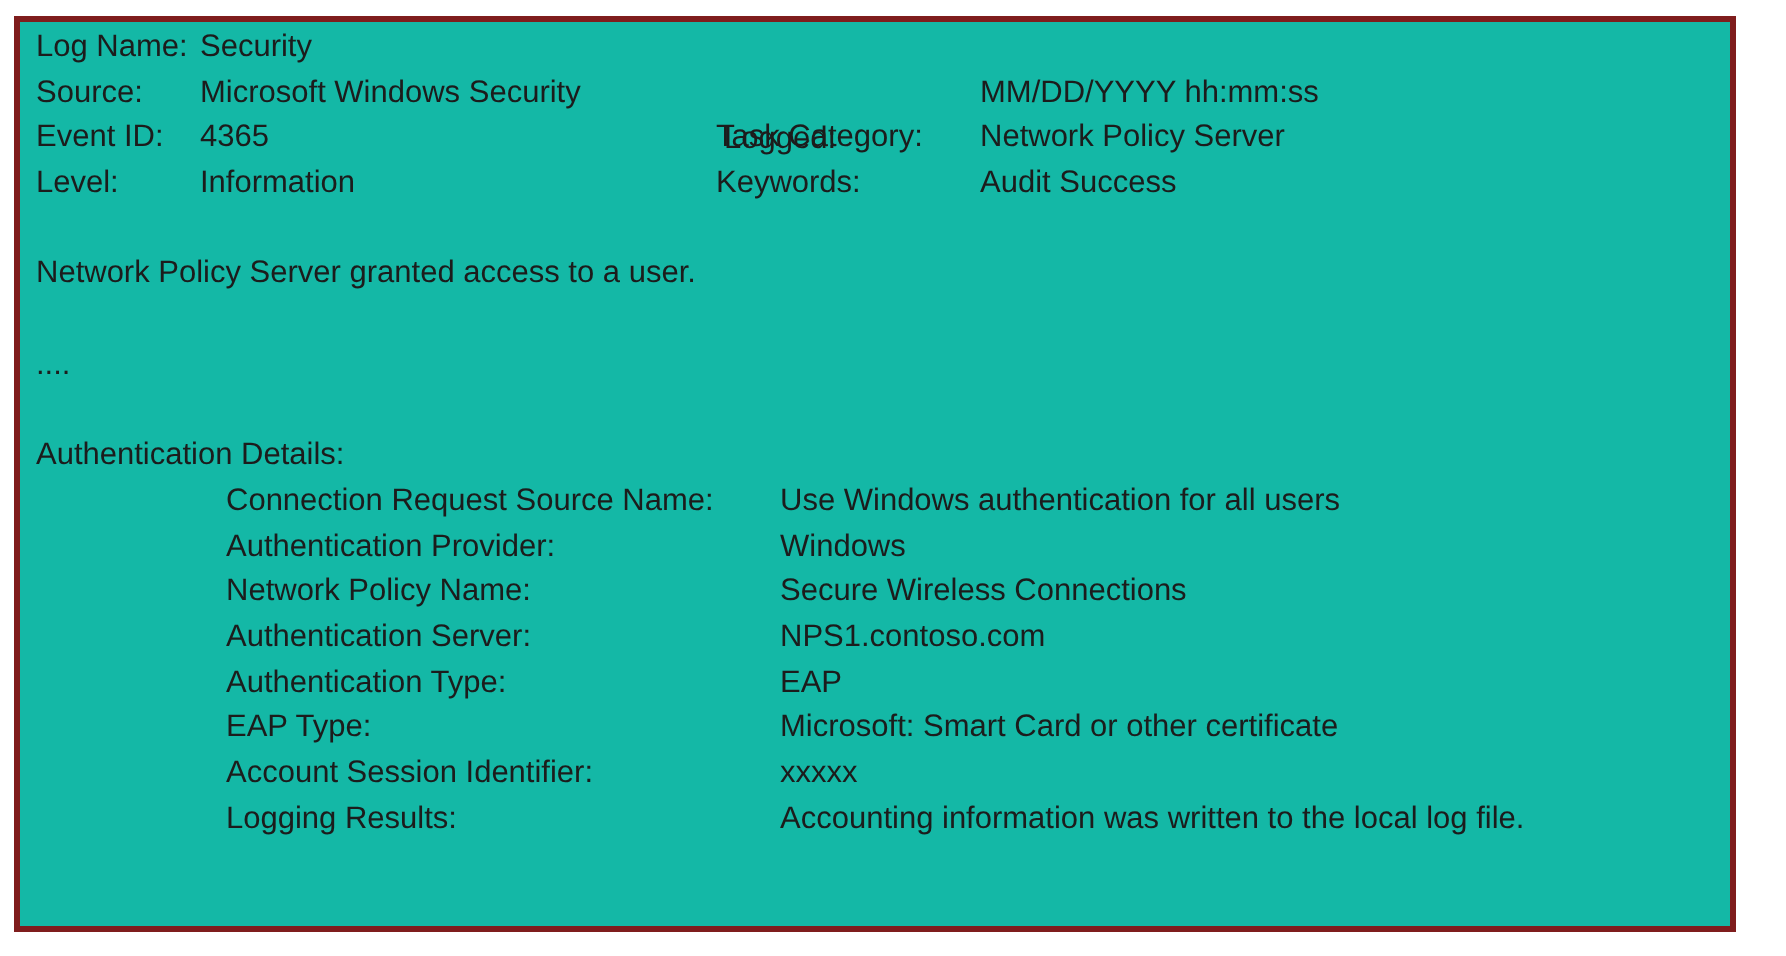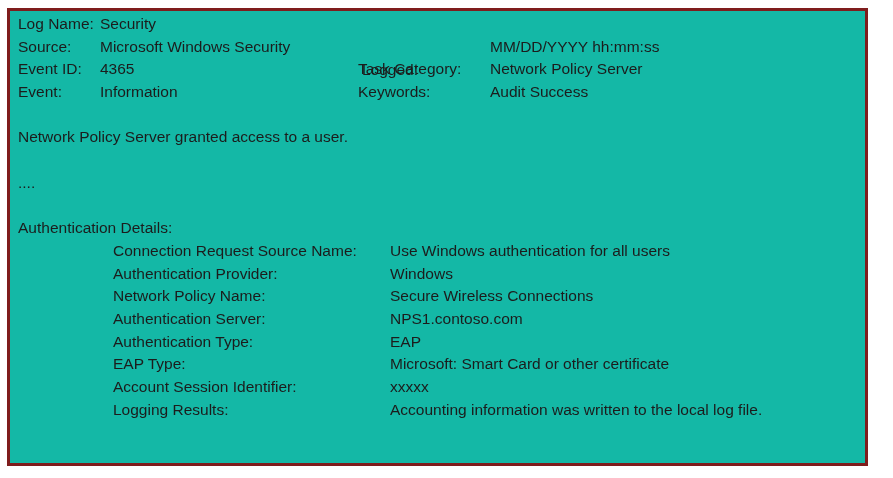--- a/index.html
+++ b/index.html
@@ -57,21 +57,21 @@
     <span class="c-label2 indent">Logged:</span>
     <span class="c-value2">MM/DD/YYYY hh:mm:ss</span>
   </div>
   <div class="row">
     <span class="c-label1">Event ID:</span>
     <span class="c-value1">4365</span>
     <span class="c-label2">Task Category:</span>
     <span class="c-value2">Network Policy Server</span>
   </div>
   <div class="row">
-    <span class="c-label1">Event:</span>
+    <span class="c-label1">Level:</span>
     <span class="c-value1">Information</span>
     <span class="c-label2">Keywords:</span>
     <span class="c-value2">Audit Success</span>
   </div>
 
   <div class="row"></div>
 
   <div class="row">
     <span class="full">Network Policy Server granted access to a user.</span>
   </div>

